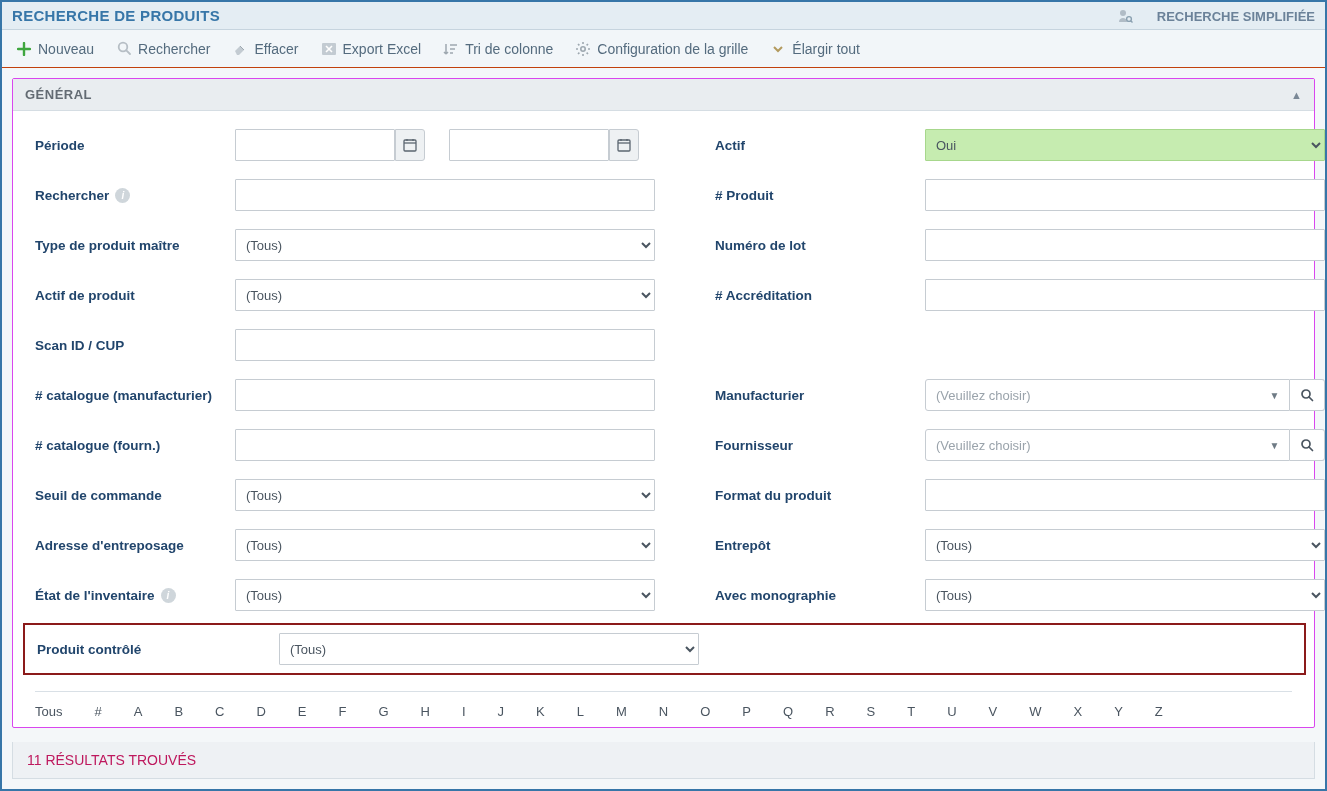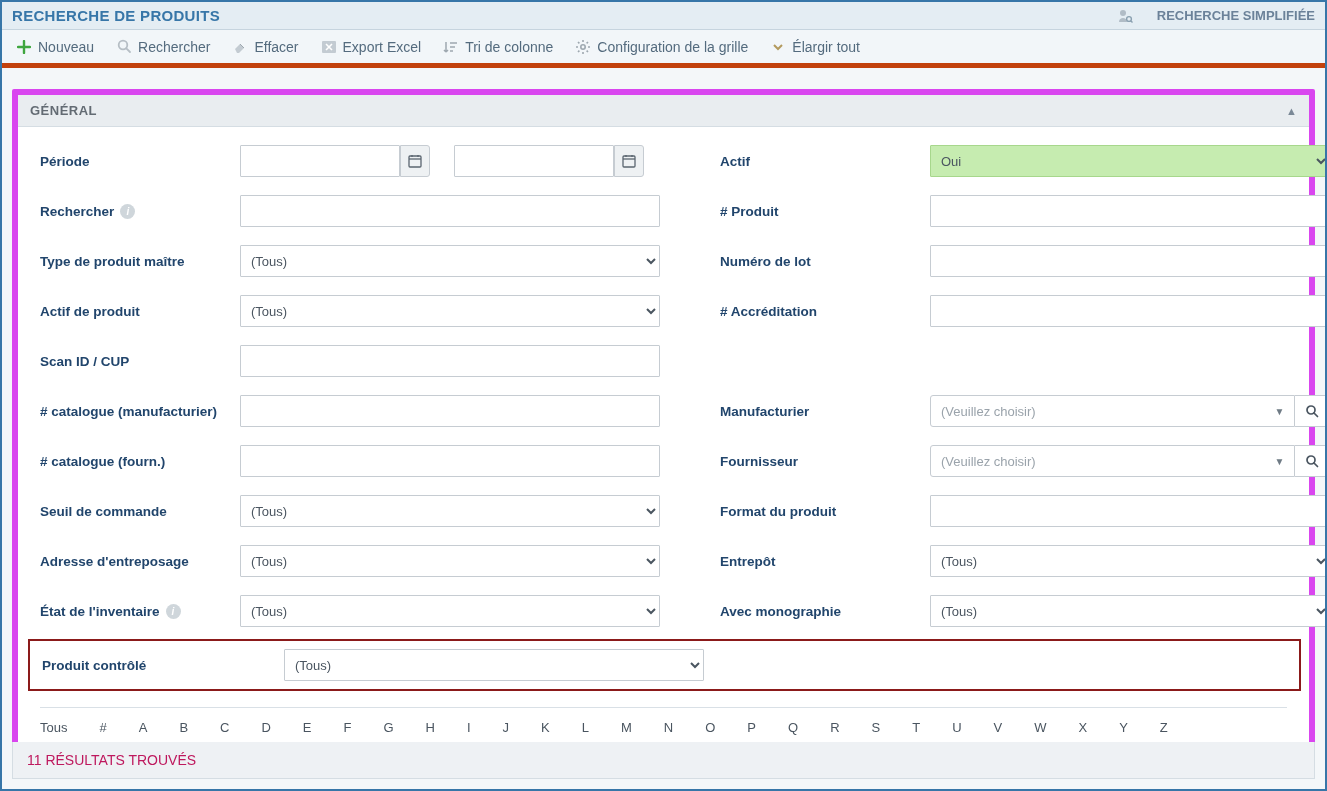--- a/index.html
+++ b/index.html
@@ -30,51 +30,50 @@
   color: #3776a8;
   font-weight: 700;
   font-size: 15px;
   letter-spacing: 0.3px;
 }
 .title-bar .simple-search {
   color: #6b8299;
   font-size: 13px;
   font-weight: 600;
   display: flex;
-  align-items: center;
+  align-items: flex-end;
   gap: 24px;
   cursor: pointer;
 }
 .toolbar {
   background: #f2f6f9;
-  border-bottom: 5px solid #c2410c;
+  border-bottom: 1px solid #c2410c;
   display: flex;
   padding: 6px 14px;
   gap: 22px;
   height: 38px;
 }
 .toolbar .tb-item {
   display: flex;
   align-items: center;
   gap: 6px;
   color: #546b7e;
   cursor: pointer;
   font-size: 14px;
 }
 .toolbar .tb-icon { width: 16px; height: 16px; display: inline-flex; align-items: center; justify-content: center; }
 .content {
   padding: 10px;
   flex: 1;
   overflow: hidden;
 }
 .panel {
-  border: 6px solid #d946ef;
+  border: 1px solid #d946ef;
   background: #fff;
   border-radius: 2px;
-  margin-top: 11px;
 }
 .panel-header {
   background: #e9edf0;
   border-bottom: 1px solid #d5dde3;
   padding: 8px 12px;
   display: flex;
   align-items: center;
   justify-content: space-between;
 }
 .panel-header .ptitle {

